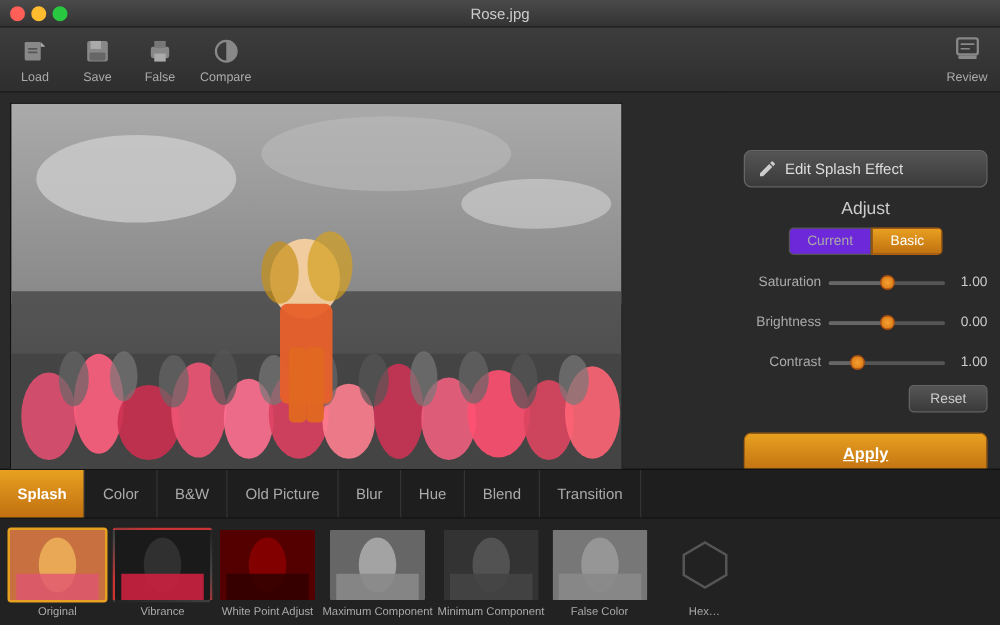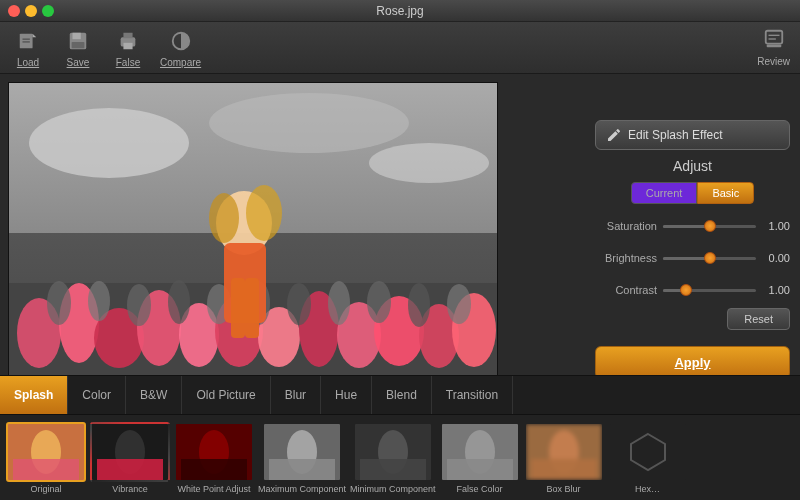--- a/index.html
+++ b/index.html
@@ -61,21 +61,20 @@
     .toolbar-btn .tb-icon {
       width: 28px;
       height: 28px;
       display: flex;
       align-items: center;
       justify-content: center;
     }
     .toolbar-btn .tb-label {
       font-size: 10px;
       color: #aaa;
-      text-decoration: underline;
     }
     .toolbar-right {
       margin-left: auto;
       display: flex;
       align-items: center;
     }
     .review-btn {
       display: flex;
       flex-direction: column;
       align-items: center;
@@ -559,30 +558,20 @@
         <svg width="76" height="56" viewBox="0 0 76 56">
           <rect width="76" height="56" fill="#777"></rect>
           <ellipse cx="38" cy="28" rx="15" ry="22" fill="#999" opacity="0.9"></ellipse>
           <rect x="5" y="35" width="66" height="21" fill="#888" opacity="0.9"></rect>
         </svg>
       </div>
       <span class="thumb-label">False Color</span>
     </div>
     <div class="thumb-item">
       <div class="thumb-img">
-        <svg width="76" height="56" viewBox="0 0 76 56" style="filter:blur(2px)">
-          <rect width="76" height="56" fill="#9a6a40"></rect>
-          <ellipse cx="38" cy="28" rx="15" ry="22" fill="#c88050" opacity="0.9"></ellipse>
-          <rect x="5" y="35" width="66" height="21" fill="#b07040" opacity="0.9"></rect>
-        </svg>
-      </div>
-      <span class="thumb-label">Box Blur</span>
-    </div>
-    <div class="thumb-item">
-      <div class="thumb-img">
         <svg width="76" height="56" viewBox="0 0 76 56">
           <rect width="76" height="56" fill="#222"></rect>
           <polygon points="38,10 55,20 55,36 38,46 21,36 21,20" fill="none" stroke="#555" stroke-width="2"></polygon>
         </svg>
       </div>
       <span class="thumb-label">Hex…</span>
     </div>
   </div>
 </div>
 

